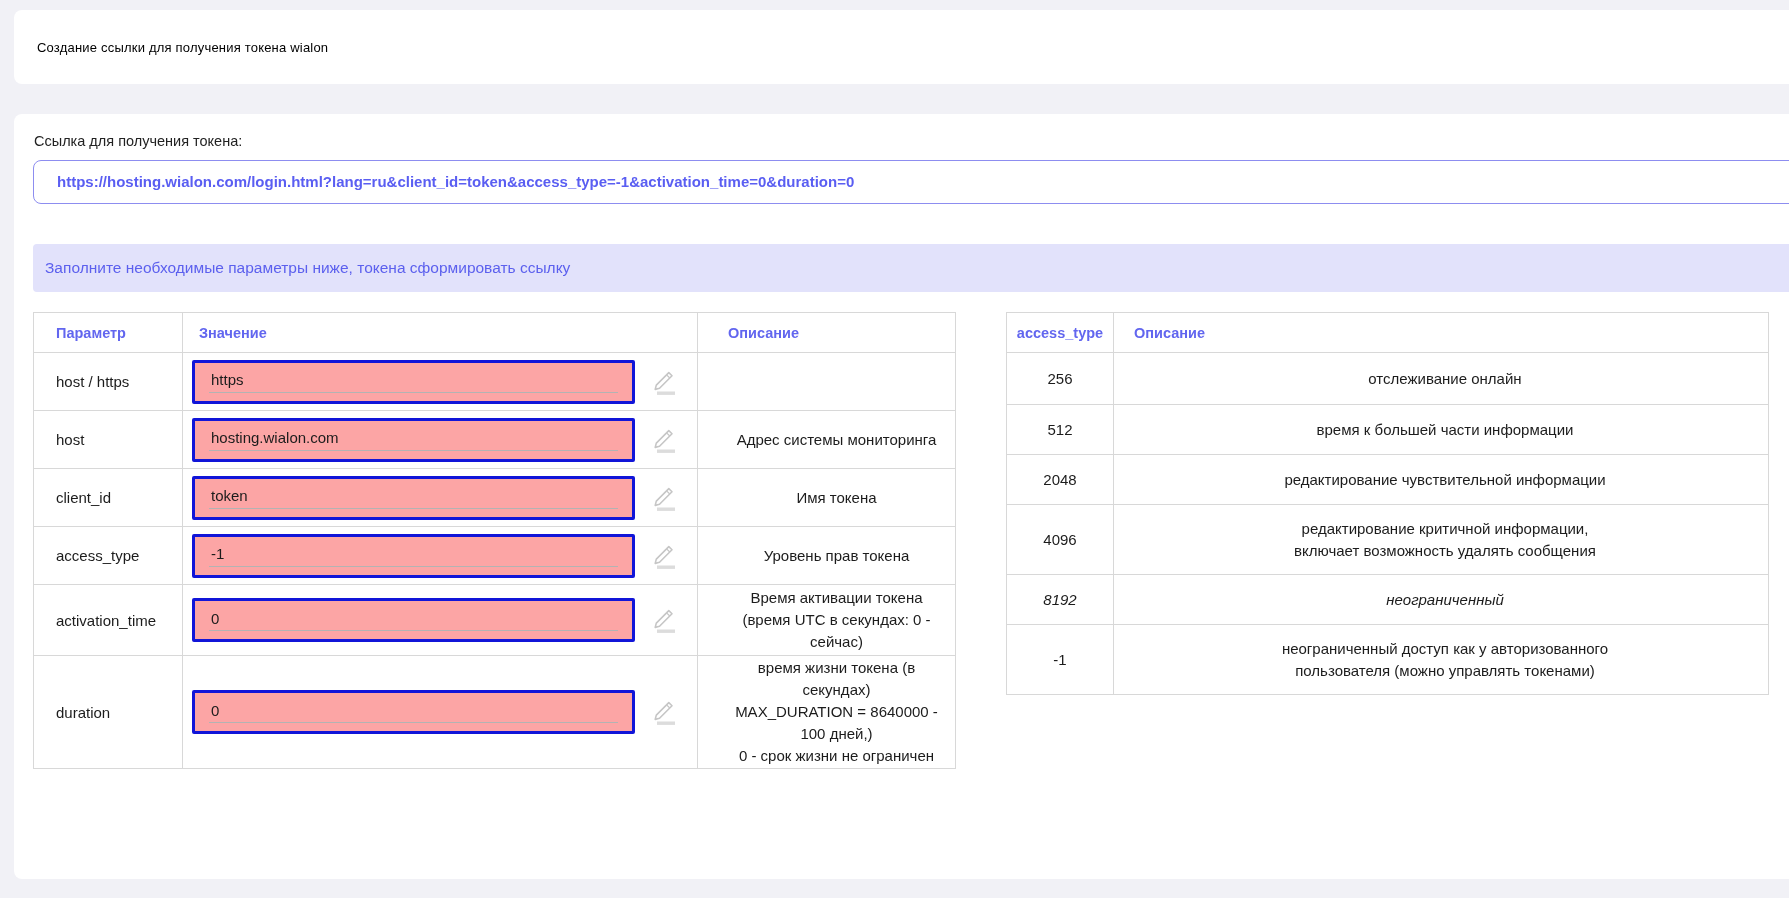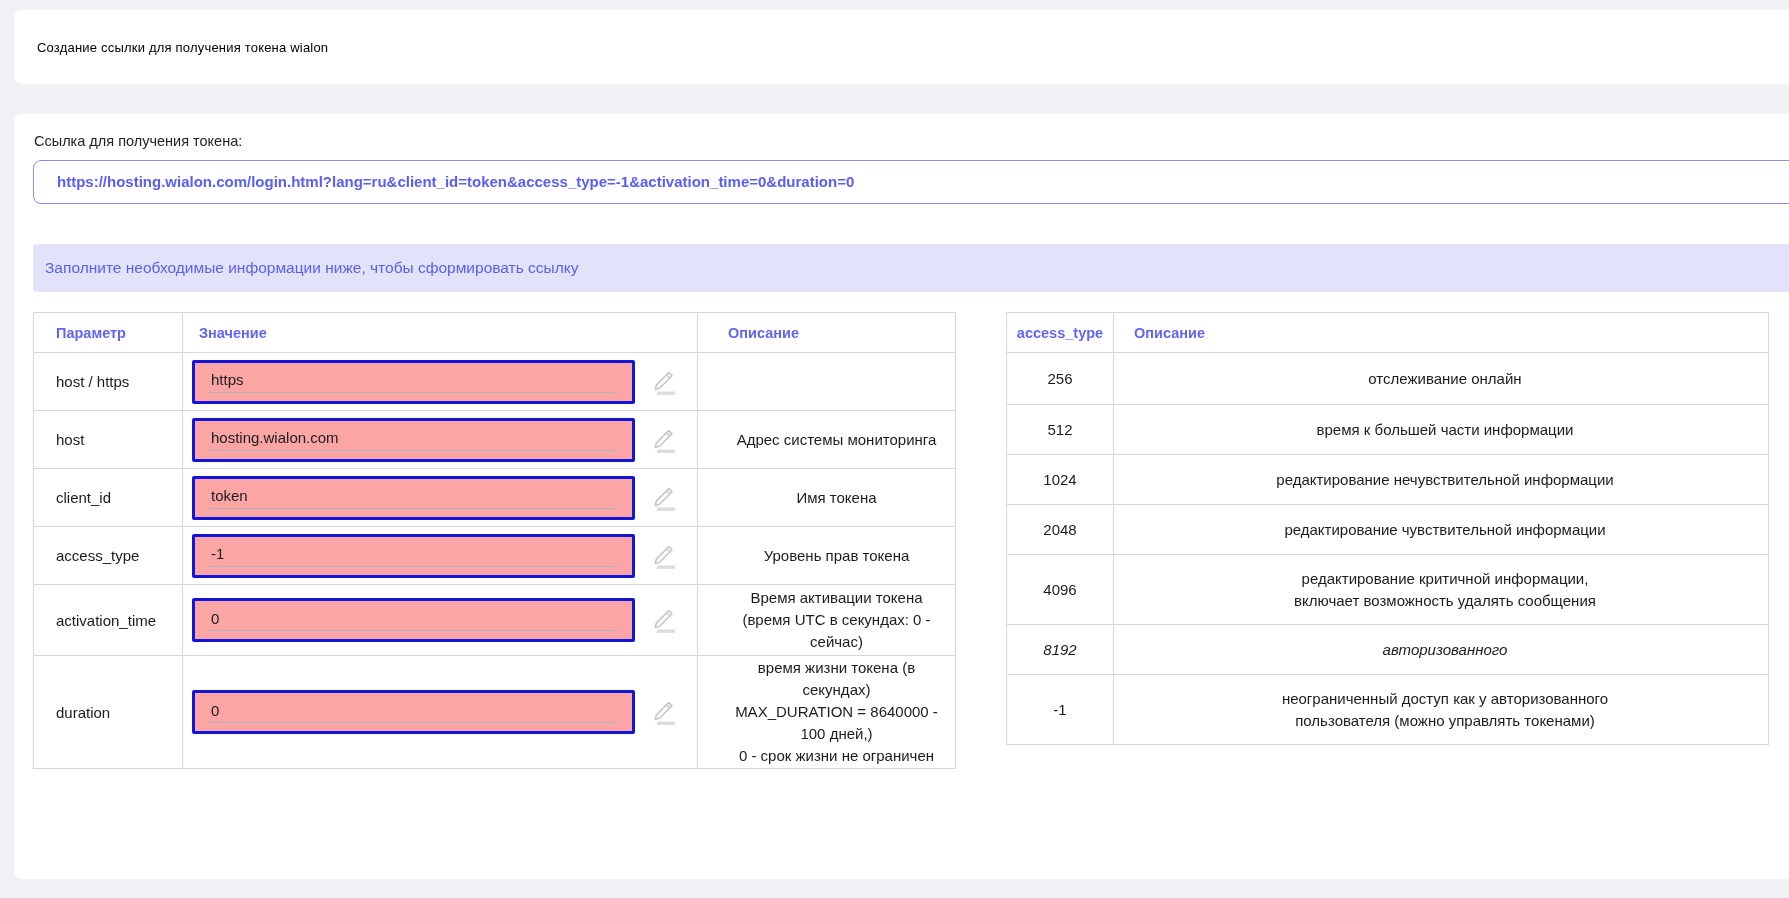--- a/index.html
+++ b/index.html
@@ -107,21 +107,21 @@
 
 <div class="header-card">
   <div class="page-title">Создание ссылки для получения токена wialon</div>
 </div>
 
 <div class="main-card">
   <div class="link-label">Ссылка для получения токена:</div>
   <input class="url-input" type="text" readonly="" value="https://hosting.wialon.com/login.html?lang=ru&amp;client_id=token&amp;access_type=-1&amp;activation_time=0&amp;duration=0" style="">
 
   <div class="info-banner">
-    <span>Заполните необходимые информации ниже, чтобы сформировать ссылку</span>
+    <span>Заполните необходимые параметры ниже, токена сформировать ссылку</span>
   </div>
 
   <div class="tables-row">
 
     <table class="params-table">
       <colgroup>
           <col class="c-param">
           <col class="c-value">
           <col class="c-desc">
         </colgroup>
@@ -274,36 +274,32 @@
         <th class="h-desc">Описание</th>
       </tr>
       <tr class="a0">
         <td class="a-type">256</td>
         <td class="a-desc multiline">отслеживание онлайн</td>
       </tr>
       <tr class="a1">
         <td class="a-type">512</td>
         <td class="a-desc multiline">время к большей части информации</td>
       </tr>
-      <tr class="a2">
-        <td class="a-type">1024</td>
-        <td class="a-desc multiline">редактирование нечувствительной информации</td>
-      </tr>
       <tr class="a3">
         <td class="a-type">2048</td>
         <td class="a-desc multiline">редактирование чувствительной информации</td>
       </tr>
       <tr class="a4">
         <td class="a-type">4096</td>
         <td class="a-desc multiline">редактирование критичной информации,
 включает возможность удалять сообщения</td>
       </tr>
       <tr class="a5">
         <td class="a-type">8192</td>
-        <td class="a-desc multiline">авторизованного</td>
+        <td class="a-desc multiline">неограниченный</td>
       </tr>
       <tr class="a6">
         <td class="a-type">-1</td>
         <td class="a-desc multiline">неограниченный доступ как у авторизованного
 пользователя (можно управлять токенами)</td>
       </tr>
     </tbody>
       </table>
 
   </div>

